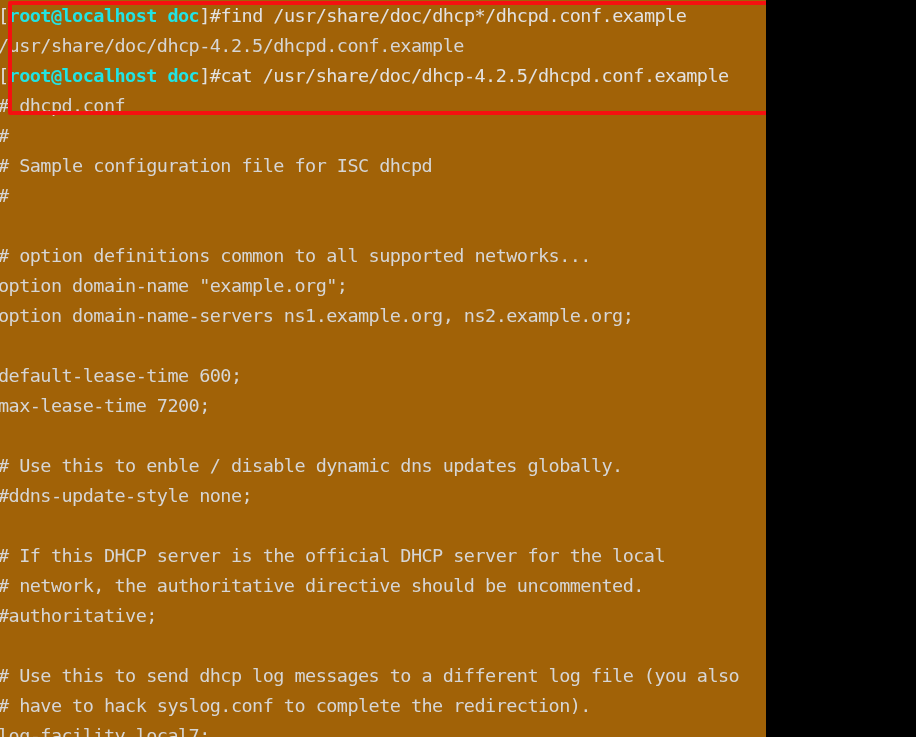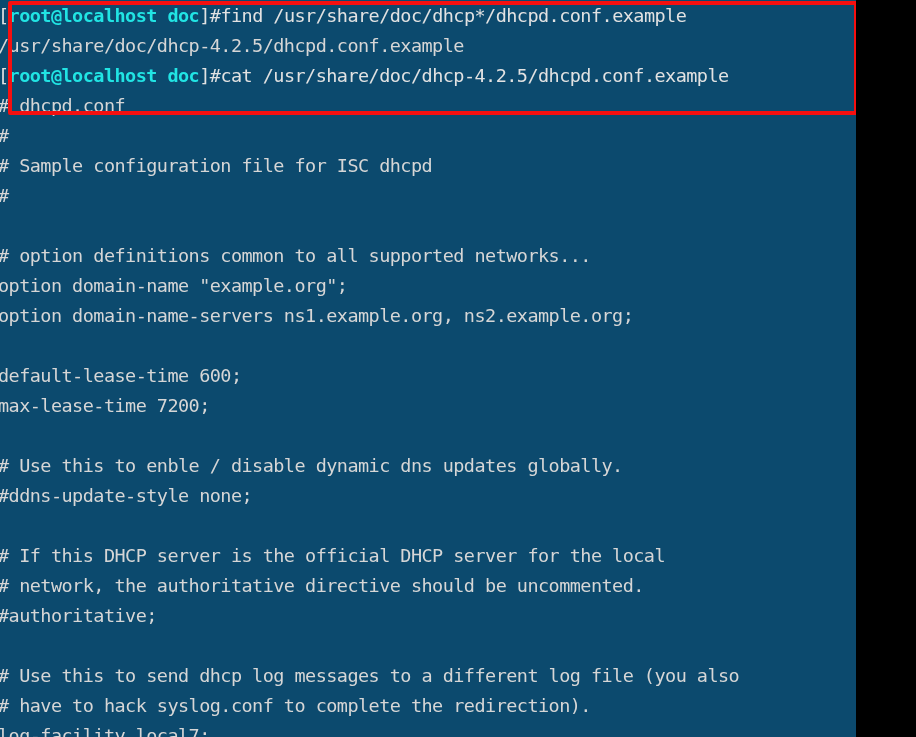--- a/index.html
+++ b/index.html
@@ -3,23 +3,23 @@
 <meta charset="utf-8">
 <title>Terminal</title>
 <style>
   html, body {
     margin: 0;
     padding: 0;
     background: #000000;
   }
   #terminal {
     position: relative;
-    width: 856px;
+    width: 766px;
     height: 737px;
-    background: #0c4a6e;
+    background: #a16207;
     overflow: hidden;
     font-family: "DejaVu Sans Mono", "Liberation Mono", monospace;
     font-size: 18.5px;
     line-height: 30px;
     letter-spacing: -0.55px;
     -webkit-font-smoothing: antialiased;
   }
   #screen {
     position: absolute;
     left: -2px;

